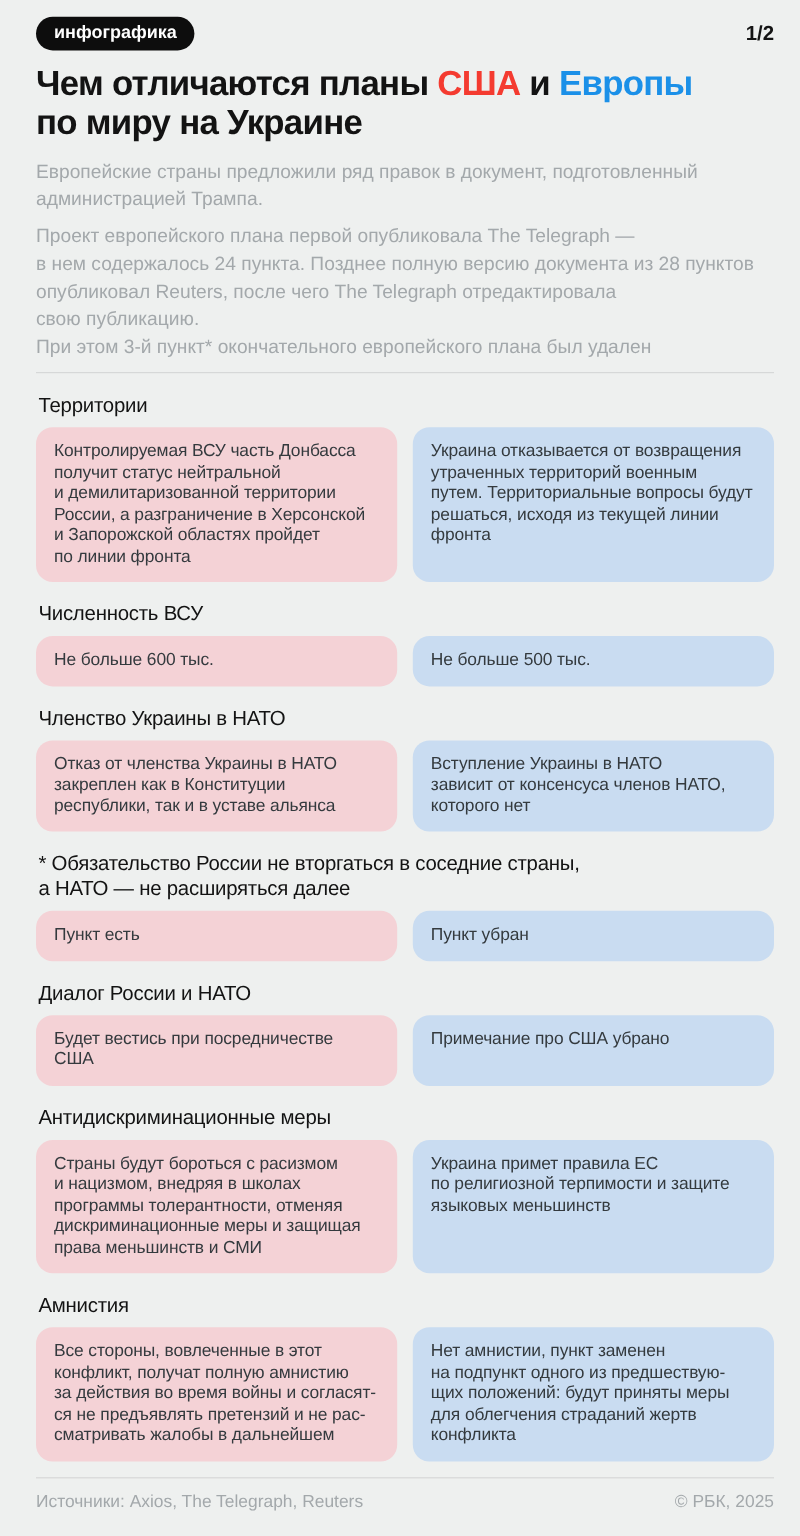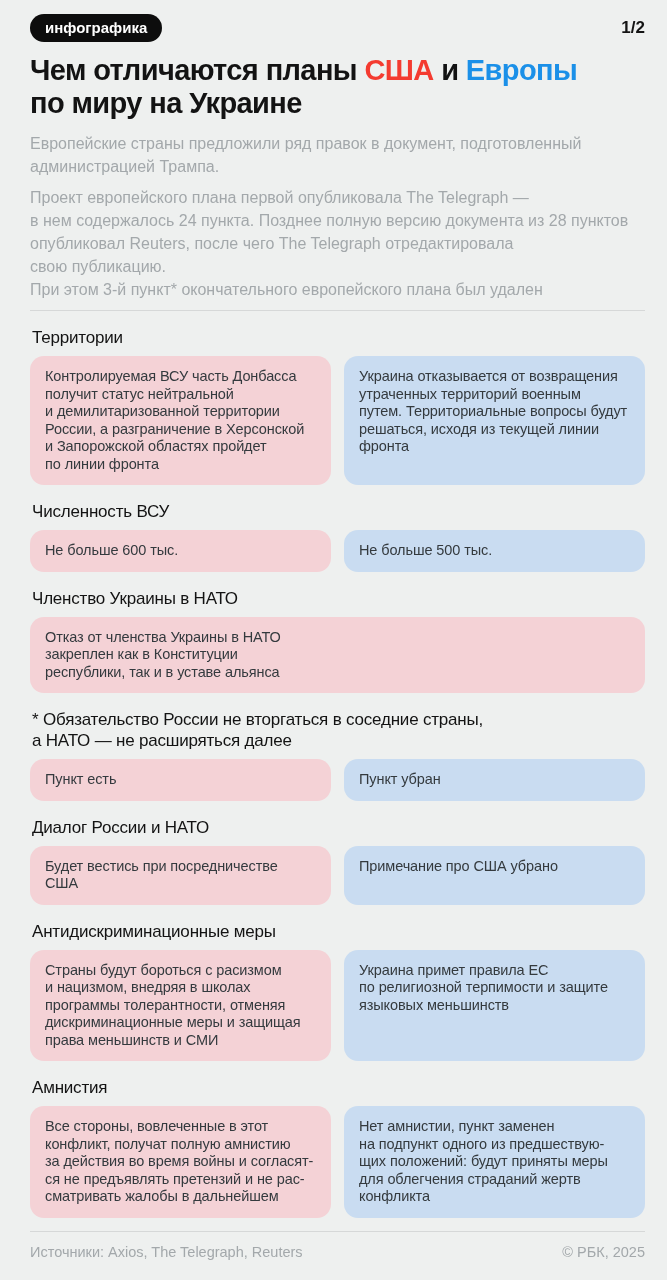--- a/index.html
+++ b/index.html
@@ -98,20 +98,23 @@
       <div class="box eu prewrap">Не больше 500 тыс.</div>
     </div>
   </section>
 
   <section>
     <h2 class="sec-h prewrap">Членство Украины в НАТО</h2>
     <div class="row">
       <div class="box us prewrap">Отказ от членства Украины в НАТО
 закреплен как в Конституции
 республики, так и в уставе альянса</div>
+      <div class="box eu prewrap">Вступление Украины в НАТО
+зависит от консенсуса членов НАТО,
+которого нет</div>
     </div>
   </section>
 
   <section>
     <h2 class="sec-h prewrap">* Обязательство России не вторгаться в соседние страны,
 а НАТО — не расширяться далее</h2>
     <div class="row">
       <div class="box us prewrap">Пункт есть</div>
       <div class="box eu prewrap">Пункт убран</div>
     </div>

